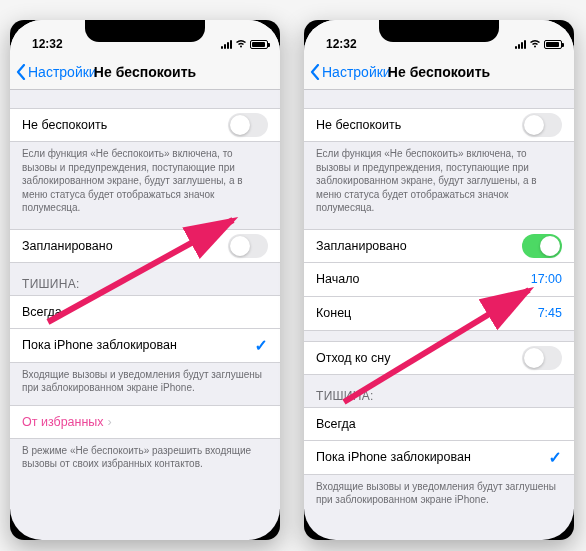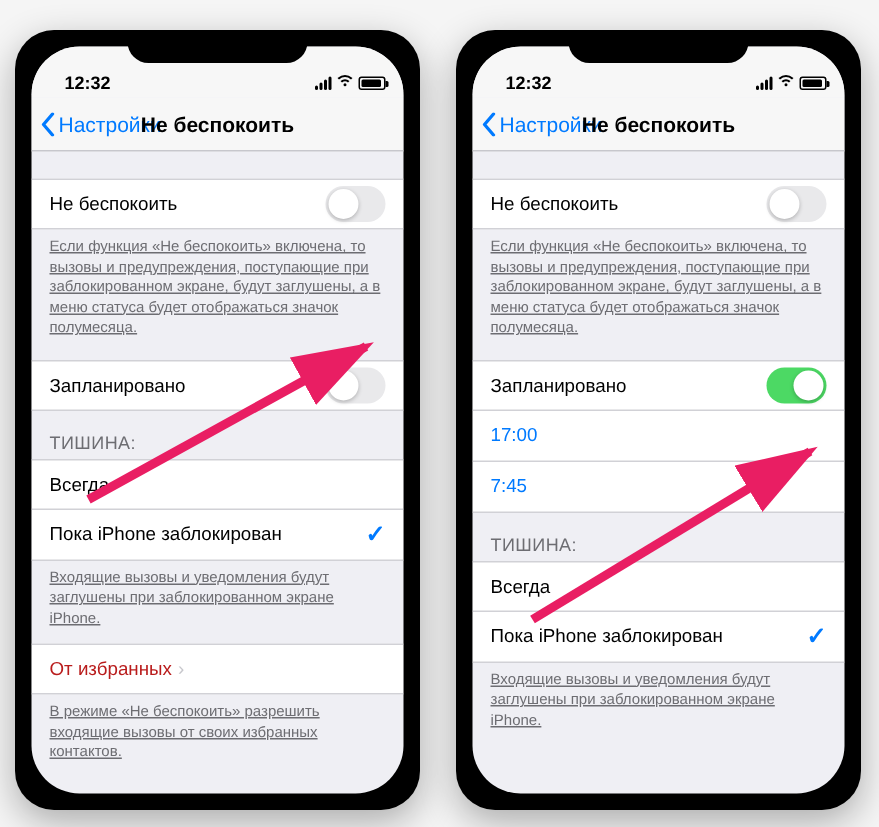--- a/index.html
+++ b/index.html
@@ -7,22 +7,21 @@
     background: #f5f5f5;
     font-family: -apple-system, "Helvetica Neue", sans-serif;
     display: flex;
     gap: 24px;
     padding: 20px 10px;
   }
   .phone {
     width: 270px;
     height: 520px;
     background: #000;
-    border-radius: 26px;
-    padding: 11px;
+    border-radius: 14px;
     position: relative;
     box-shadow: 0 8px 24px rgba(0,0,0,.3);
     flex-shrink: 0;
   }
   .screen {
     width: 100%;
     height: 100%;
     background: #efeff4;
     border-radius: 32px;
     overflow: hidden;
@@ -100,28 +99,27 @@
     background: #fff;
     min-height: 34px;
     display: flex;
     align-items: center;
     padding: 0 12px;
     border-bottom: .5px solid #d1d1d6;
     position: relative;
   }
   .cell.first { border-top: .5px solid #d1d1d6; margin-top: 18px; }
   .cell-label { flex: 1; color: #000; }
-  .cell-value { color: #b91c1c; }
+  .cell-value { color: #ec4899; }
   .cell-link { color: #007aff; }
   .footer {
     padding: 5px 12px 10px;
     font-size: 10px;
     color: #6d6d72;
     line-height: 1.35;
-    text-decoration: underline;
   }
   .header {
     padding: 14px 12px 4px;
     font-size: 12px;
     color: #6d6d72;
     text-transform: uppercase;
     letter-spacing: .3px;
   }
   .toggle {
     width: 40px; height: 24px;
@@ -272,24 +270,32 @@
       </div>
       <div class="footer">Если функция «Не беспокоить» включена, то вызовы и предупреждения, поступающие при заблокированном экране, будут заглушены, а в меню статуса будет отображаться значок полумесяца.</div>
 
       <div class="cell first" style="margin-top:4px">
         <span class="cell-label">Запланировано</span>
         <div class="toggle on">
             <div class="knob"></div>
           </div>
       </div>
       <div class="cell">
+        <span class="cell-label">Начало</span>
         <span class="cell-link">17:00</span>
       </div>
       <div class="cell">
+        <span class="cell-label">Конец</span>
         <span class="cell-link">7:45</span>
+      </div>
+      <div class="cell first" style="margin-top:10px">
+        <span class="cell-label">Отход ко сну</span>
+        <div class="toggle">
+            <div class="knob"></div>
+          </div>
       </div>
 
       <div class="header">ТИШИНА:</div>
       <div class="cell" style="border-top:.5px solid #d1d1d6">
         <span class="cell-label">Всегда</span>
       </div>
       <div class="cell">
         <span class="cell-label">Пока iPhone заблокирован</span>
         <span class="check">✓</span>
       </div>

